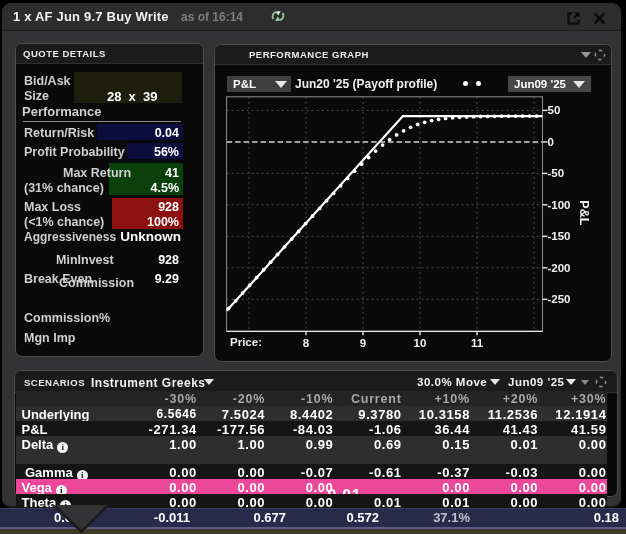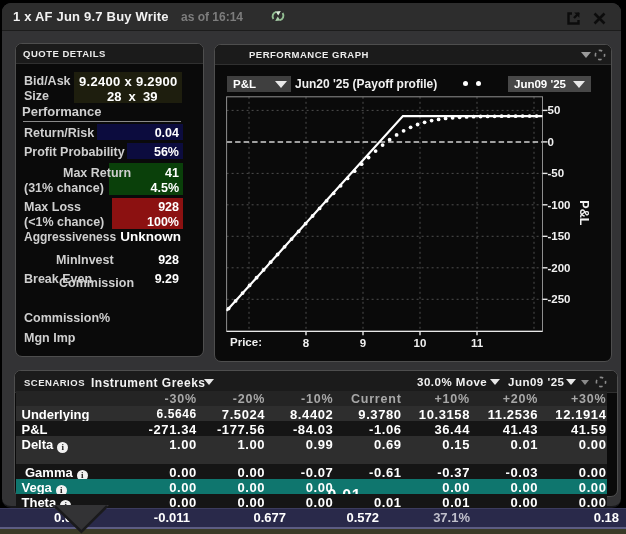--- a/index.html
+++ b/index.html
@@ -48,21 +48,20 @@
     </svg>
   </div>
 
   <div class="abs panel" style="left:13px;top:40px;width:189px;height:314px;">
     <div class="phead">
         <span style="left:7px;">QUOTE DETAILS</span>
       </div>
 
     <div class="abs" style="left:58px;top:28px;width:108px;height:31px;background:#1e1e0e;"></div>
     <span class="abs lbl" style="left:8px;top:30px;">Bid/Ask</span>
-    <span class="abs" style="left:63px;top:30px;font-size:13px;color:#fff;letter-spacing:0.3px;">9.2400 x 9.2900</span>
     <span class="abs lbl" style="left:8px;top:45px;">Size</span>
     <span class="abs" style="left:91px;top:45px;font-size:13px;color:#fff;word-spacing:3.5px;">28 x 39</span>
     <span class="abs lbl" style="left:6px;top:60px;font-size:13px;">Performance</span>
     <div class="abs" style="left:7px;top:77px;width:158px;height:1px;background:#8a8a8a;"></div>
     <span class="abs lbl" style="left:8px;top:82px;">Return/Risk</span>
     <div class="abs" style="left:81px;top:80px;width:86px;height:16px;background:#0c0c3e;"></div>
     <span class="abs val" style="left:107px;top:82px;width:56px;">0.04</span>
     <span class="abs lbl" style="left:8px;top:101px;">Profit Probability</span>
     <div class="abs" style="left:111px;top:99px;width:56px;height:16px;background:#0c0c3e;"></div>
     <span class="abs val" style="left:107px;top:101px;width:56px;">56%</span>
@@ -252,21 +251,21 @@
         <div style="position:relative;height:15px;background:#151515;">
           <span style="position:absolute;left:9px;top:0.5px;font-size:13px;color:#fff;">Gamma<span class="info">i</span></span>
           <span style="position:absolute;left:100.9px;top:0.5px;width:80px;text-align:right;font-size:13px;color:#fff;letter-spacing:0.6px;">0.00</span>
           <span style="position:absolute;left:169.2px;top:0.5px;width:80px;text-align:right;font-size:13px;color:#fff;letter-spacing:0.6px;">0.00</span>
           <span style="position:absolute;left:237.4px;top:0.5px;width:80px;text-align:right;font-size:13px;color:#fff;letter-spacing:0.6px;">-0.07</span>
           <span style="position:absolute;left:305.7px;top:0.5px;width:80px;text-align:right;font-size:13px;color:#fff;letter-spacing:0.6px;">-0.61</span>
           <span style="position:absolute;left:374.0px;top:0.5px;width:80px;text-align:right;font-size:13px;color:#fff;letter-spacing:0.6px;">-0.37</span>
           <span style="position:absolute;left:442.2px;top:0.5px;width:80px;text-align:right;font-size:13px;color:#fff;letter-spacing:0.6px;">-0.03</span>
           <span style="position:absolute;left:510.5px;top:0.5px;width:80px;text-align:right;font-size:13px;color:#fff;letter-spacing:0.6px;">0.00</span>
         </div>
-        <div style="position:relative;height:15px;background:#0f766e;">
+        <div style="position:relative;height:15px;background:#ec4899;">
           <span style="position:absolute;left:5.5px;top:0.5px;font-size:13px;color:#fff;">Vega<span class="info">i</span></span>
           <span style="position:absolute;left:100.9px;top:0.5px;width:80px;text-align:right;font-size:13px;color:#fff;letter-spacing:0.6px;">0.00</span>
           <span style="position:absolute;left:169.2px;top:0.5px;width:80px;text-align:right;font-size:13px;color:#fff;letter-spacing:0.6px;">0.00</span>
           <span style="position:absolute;left:237.4px;top:0.5px;width:80px;text-align:right;font-size:13px;color:#fff;letter-spacing:0.6px;">0.00</span>
           <span style="position:absolute;left:305.7px;top:8px;width:80px;text-align:left;font-size:16px;color:#fff;letter-spacing:0.6px;">-0.01</span>
           <span style="position:absolute;left:374.0px;top:0.5px;width:80px;text-align:right;font-size:13px;color:#fff;letter-spacing:0.6px;">0.00</span>
           <span style="position:absolute;left:442.2px;top:0.5px;width:80px;text-align:right;font-size:13px;color:#fff;letter-spacing:0.6px;">0.00</span>
           <span style="position:absolute;left:510.5px;top:0.5px;width:80px;text-align:right;font-size:13px;color:#fff;letter-spacing:0.6px;">0.00</span>
         </div>
         <div style="position:relative;height:15px;background:#151515;">

